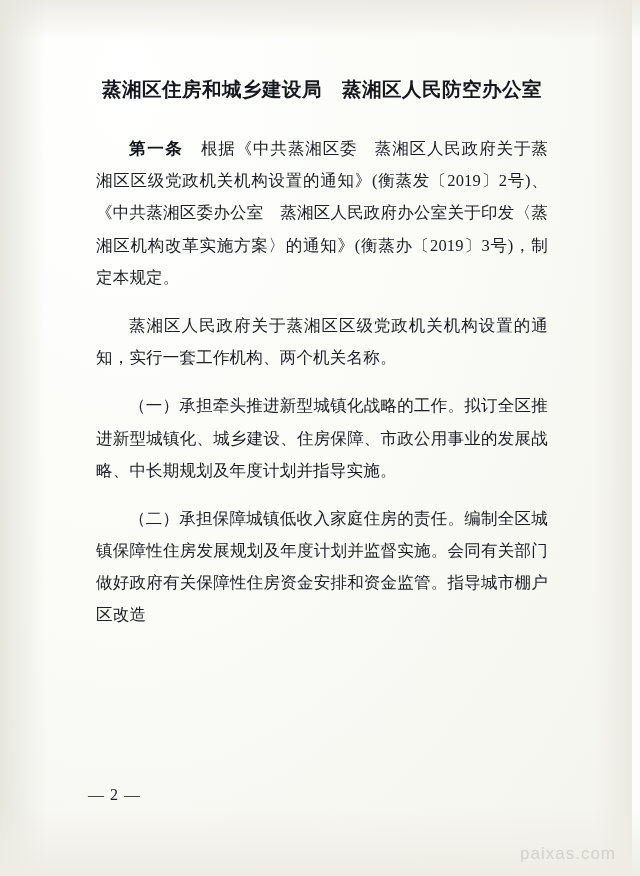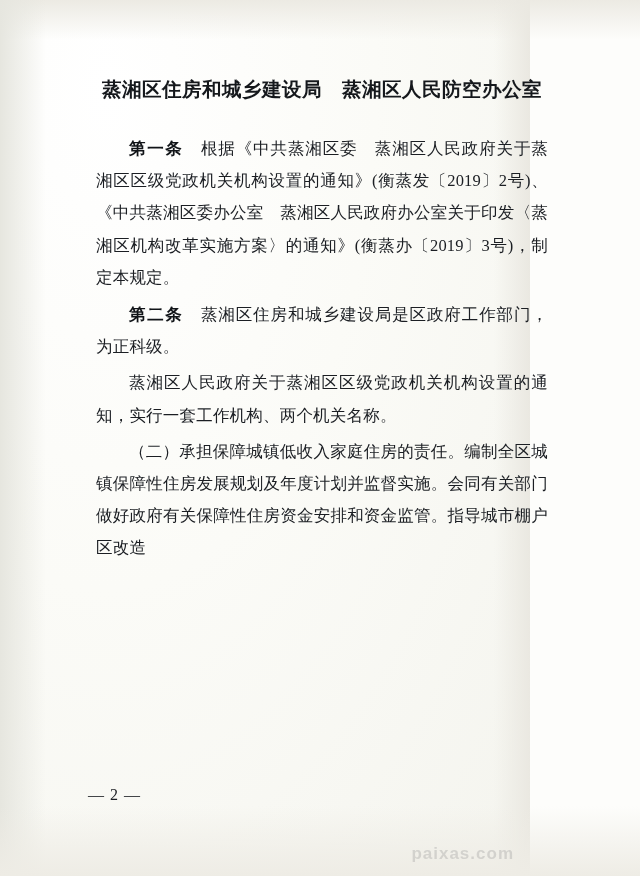--- a/index.html
+++ b/index.html
@@ -12,21 +12,21 @@
     background: #fdfdfb;
     font-family: "Liberation Serif", "DejaVu Serif", serif;
     overflow: hidden;
     position: relative;
   }
   
   .page {
     position: absolute;
     left: 0;
     top: 0;
-    width: 530px;
+    width: 632px;
     height: 876px;
     background:
       radial-gradient(ellipse at 20% 10%, #ffffff 0%, #fbfbf7 45%, #f4f4ee 100%);
   }
   
   .shade-left {
     position: absolute;
     left: 0; top: 0;
     width: 46px; height: 876px;
     background: linear-gradient(to right, #e6e6df 0%, rgba(245,245,240,0) 100%);
@@ -71,21 +71,21 @@
     letter-spacing: 0.5px;
   }
   .doc-title .line2 {
     display: block;
   }
 
   .body-text {
     margin-top: 26px;
   }
   p.para {
-    margin: 4px 0 4px 0;
+    margin: 16px 0 4px 0;
     font-size: 16.5px;
     line-height: 1.95;
     color: #1b1e23;
     text-align: justify;
     text-justify: inter-ideograph;
     letter-spacing: 0.2px;
   }
   p.indent {
     text-indent: 2em;
   }
@@ -107,21 +107,21 @@
     letter-spacing: 1px;
   }
 
   
   .watermark {
     position: absolute;
     right: 16px;
     bottom: 12px;
     font-family: "Liberation Sans", "DejaVu Sans", sans-serif;
     font-size: 17px;
-    font-weight: bold;
+    font-weight: normal;
     color: rgba(150, 150, 150, 0.32);
     letter-spacing: 1px;
   }
 </style>
 </head>
 <body>
 
 <div class="page">
   <div class="shade-top"></div>
   <div class="shade-left"></div>
@@ -133,29 +133,29 @@
     <div class="doc-title">
       <span class="line1">蒸湘区住房和城乡建设局　蒸湘区人民防空办公室</span>
     </div>
 
     <div class="body-text">
 
       <p class="para indent">
         <span class="art-label">第一条</span><span>　根据《中共蒸湘区委　蒸湘区人民政府关于蒸湘区区级党政机关机构设置的通知》(衡蒸发〔2019〕2号)、《中共蒸湘区委办公室　蒸湘区人民政府办公室关于印发〈蒸湘区机构改革实施方案〉的通知》(衡蒸办〔2019〕3号)，制定本规定。</span>
       </p>
 
-      <p class="para indent">
-        <span class="art-label">第二条</span><span>　蒸湘区住房和城乡建设局是区政府工作部门，为正科级。</span>
-      </p>
 
       <p class="para indent">
         <span>蒸湘区人民政府关于蒸湘区区级党政机关机构设置的通知，实行一套工作机构、两个机关名称。</span>
       </p>
 
 
+      <p class="para indent">
+        <span>（一）承担牵头推进新型城镇化战略的工作。拟订全区推进新型城镇化、城乡建设、住房保障、市政公用事业的发展战略、中长期规划及年度计划并指导实施。</span>
+      </p>
 
       <p class="para indent">
         <span>（二）承担保障城镇低收入家庭住房的责任。编制全区城镇保障性住房发展规划及年度计划并监督实施。会同有关部门做好政府有关保障性住房资金安排和资金监管。指导城市棚户区改造</span>
       </p>
 
     </div>
   </div>
 
   <div class="page-number">— 2 —</div>
   <div class="watermark">paixas.com</div>

